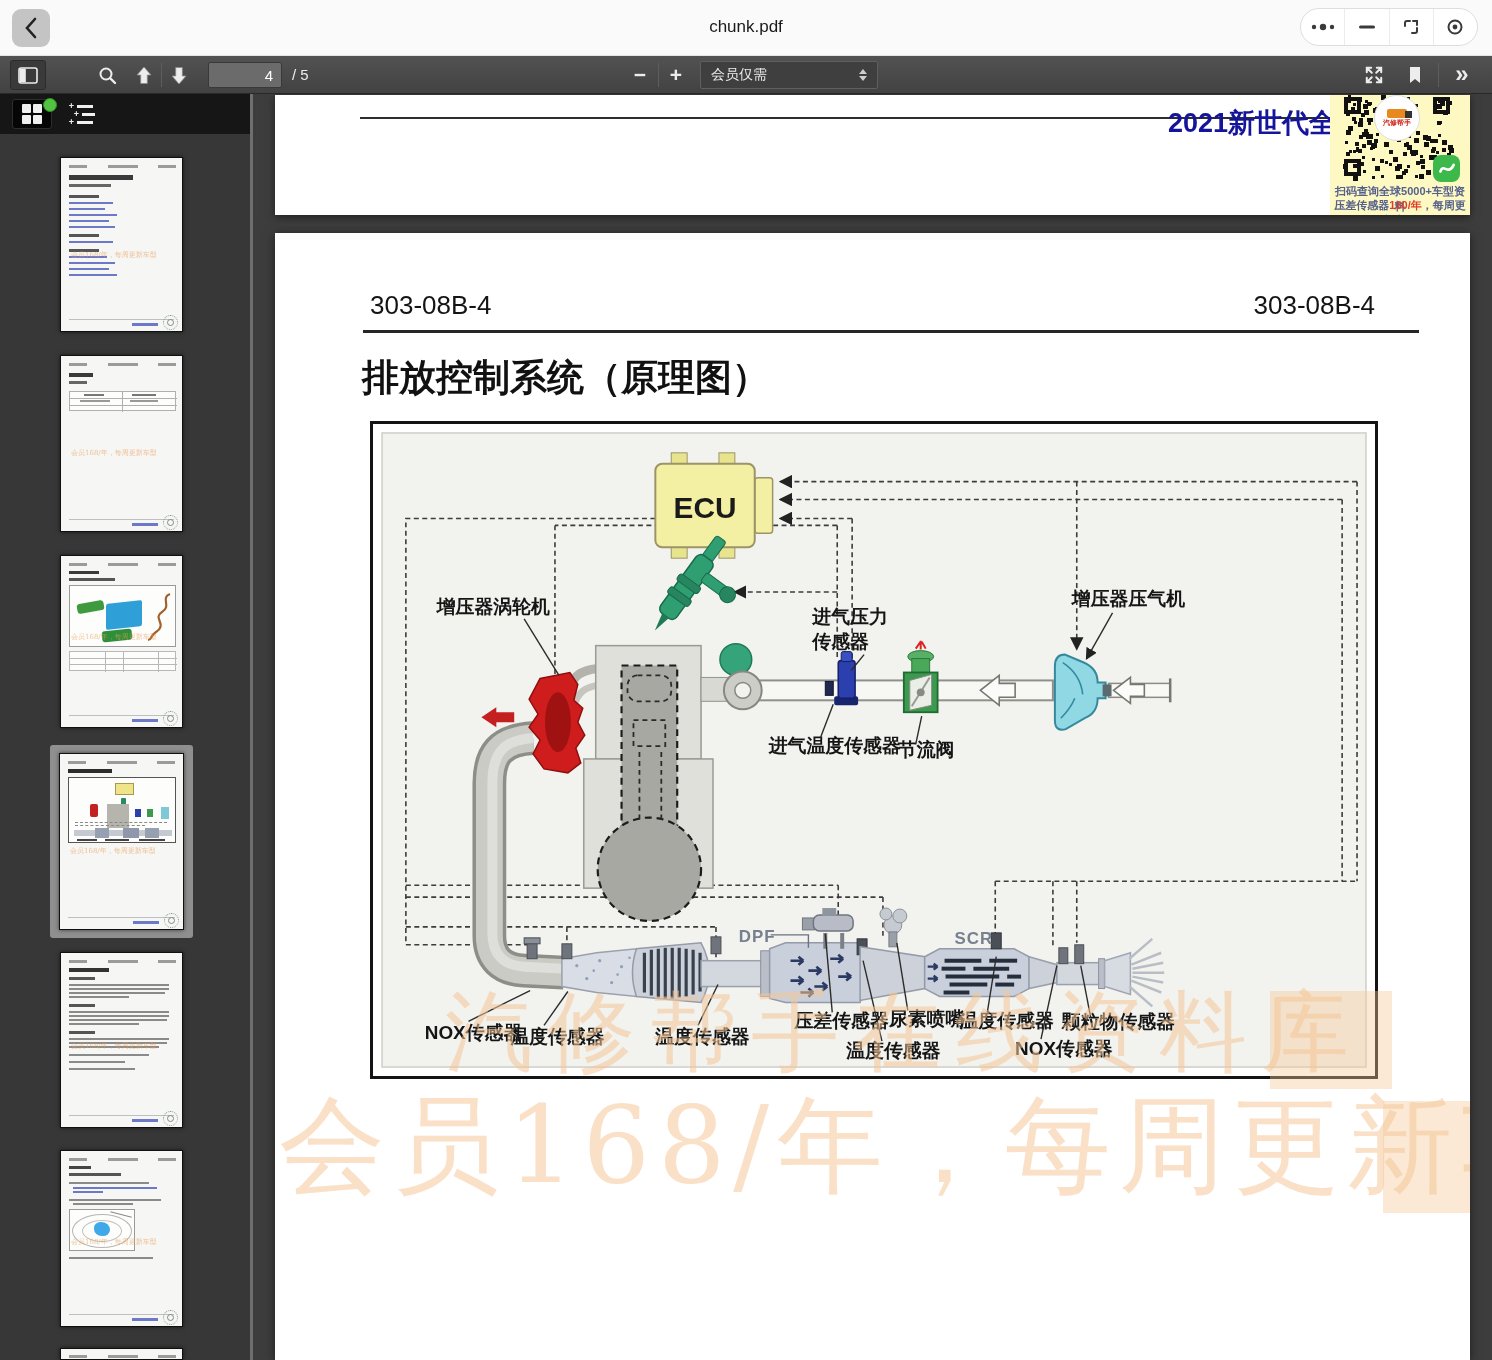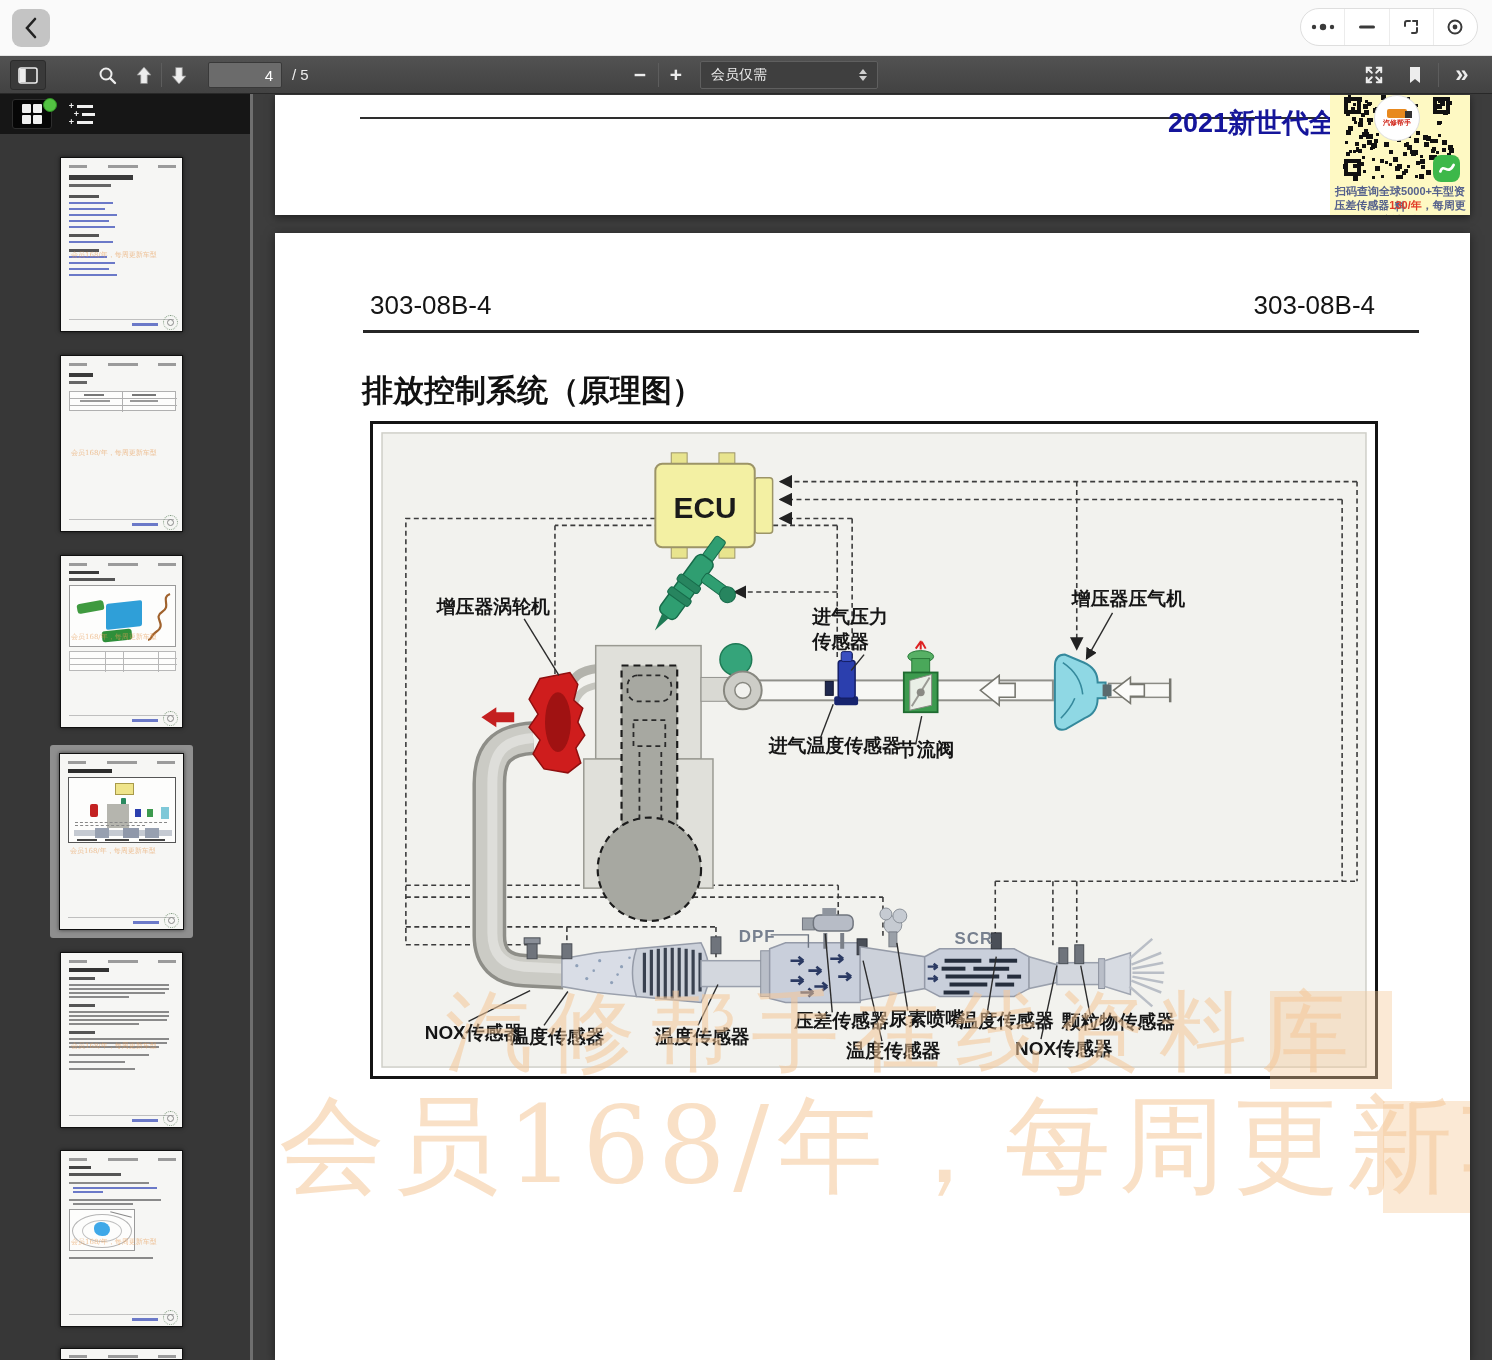--- a/index.html
+++ b/index.html
@@ -90,21 +90,21 @@
     font-weight:700;color:#55618c;}
   .price{color:#e23c28;}
 
   .page4{position:absolute;left:22px;top:139px;width:1195px;height:1127px;background:#fff;
     box-shadow:0 2px 10px rgba(0,0,0,.5);overflow:hidden;}
   .hdr-left{position:absolute;left:95px;top:57px;font-size:26px;color:#141414;}
   .hdr-center{position:absolute;left:0;right:0;top:57px;text-align:center;font-size:25px;
     font-weight:700;color:#141414;}
   .hdr-right{position:absolute;right:95px;top:57px;font-size:26px;color:#141414;}
   .hdr-rule{position:absolute;left:88px;top:97px;width:1056px;height:3px;background:#262626;}
-  .pg-heading{position:absolute;left:87px;top:137px;font-size:31px;font-weight:700;color:#111;}
+  .pg-heading{position:absolute;left:87px;top:120px;font-size:37px;font-weight:700;color:#111;}
   .diagram{position:absolute;left:95px;top:188px;width:1008px;height:658px;border:3px solid #141414;
     background:#fff;}
   .wm{position:absolute;font-family:"DejaVu Serif",serif;color:rgba(244,198,152,.55);
     white-space:nowrap;z-index:12;pointer-events:none;}
   .wm1{left:170px;top:740px;font-size:88px;letter-spacing:14px;}
   .wm2{left:4px;top:842px;font-size:106px;letter-spacing:8px;}
   .wm-hl{position:absolute;background:rgba(246,200,150,.4);z-index:11;pointer-events:none;}
 
   svg text{font-family:"Liberation Sans","DejaVu Sans",sans-serif;}
   .dlabel{font-size:19px;font-weight:700;fill:#151515;}
@@ -112,20 +112,21 @@
 </style>
 </head>
 <body>
 
 <div class="topbar">
   <div class="back-btn">
     <svg width="20" height="24" viewBox="0 0 20 24">
       <path d="M14 3 L6 12 L14 21" fill="none" stroke="#222" stroke-width="2.6" stroke-linecap="round"></path>
     </svg>
   </div>
+  <div class="doc-title">chunk.pdf</div>
   <div class="window-pill">
     <div class="pill-cell">
       <svg width="26" height="10" viewBox="0 0 26 10">
         <circle cx="4" cy="5" r="2.2" fill="#3a3a3a"></circle>
           <circle cx="13" cy="5" r="3.2" fill="#3a3a3a"></circle>
           <circle cx="22" cy="5" r="2.2" fill="#3a3a3a"></circle>
       </svg>
     </div>
     <div class="pill-cell">
       <svg width="16" height="4" viewBox="0 0 16 4">

